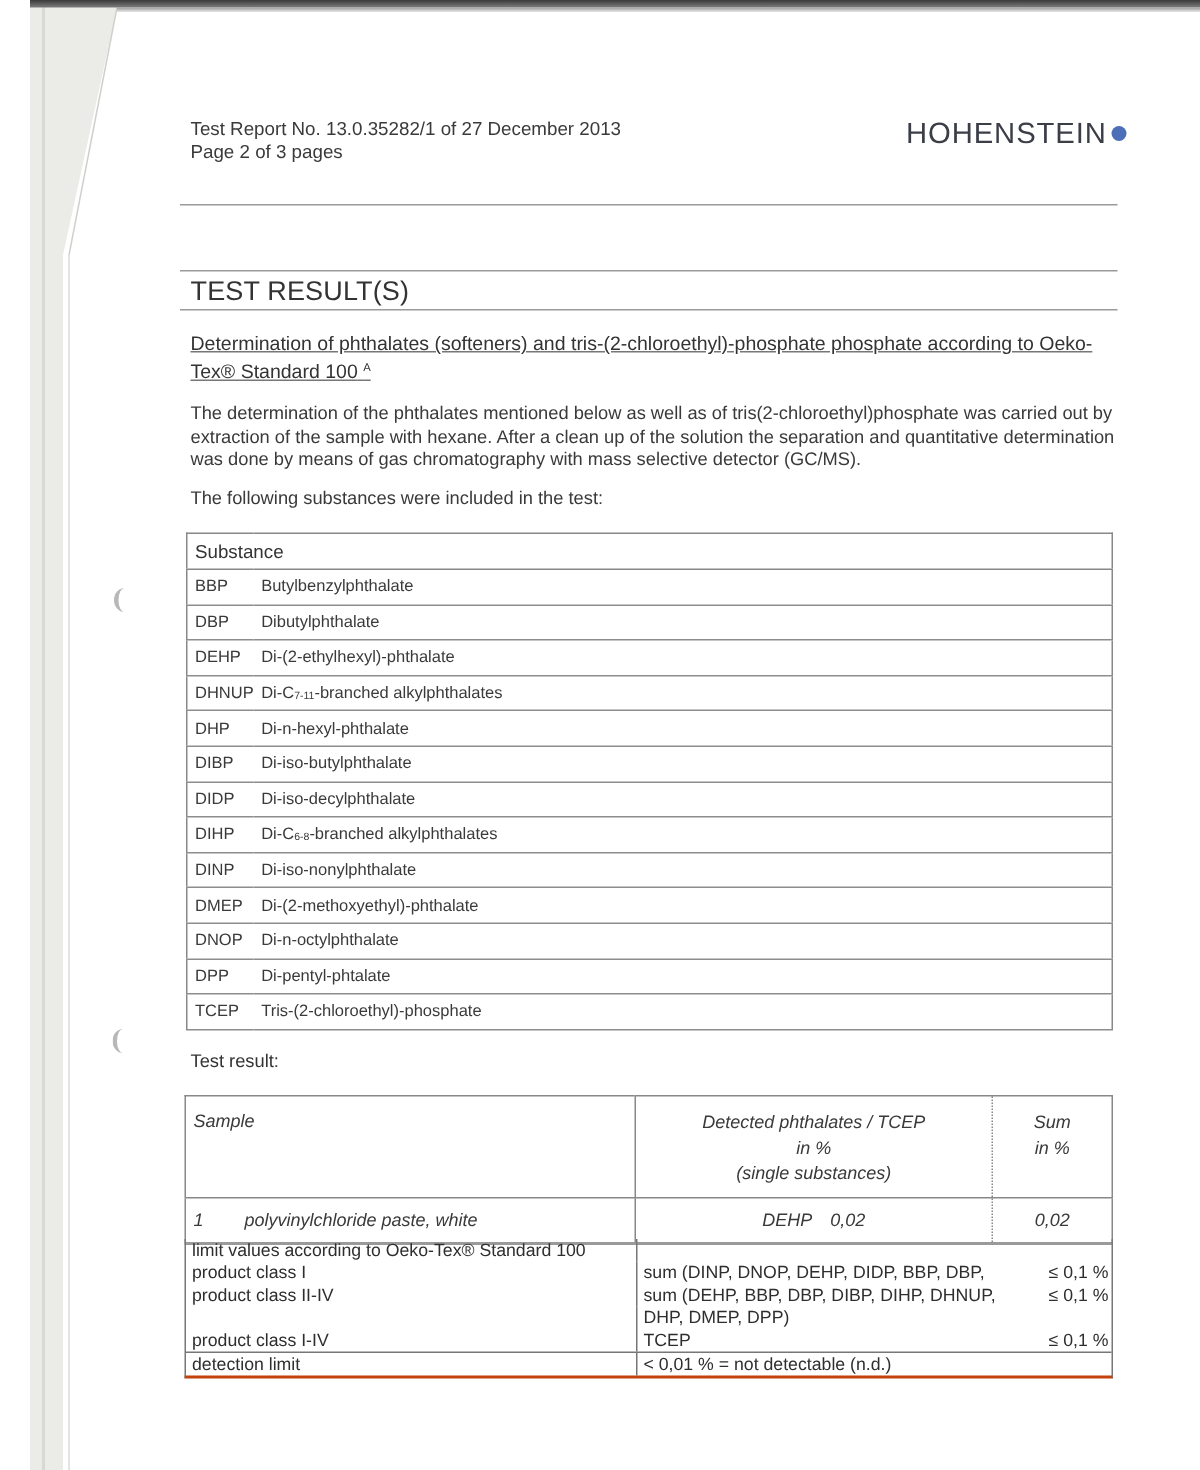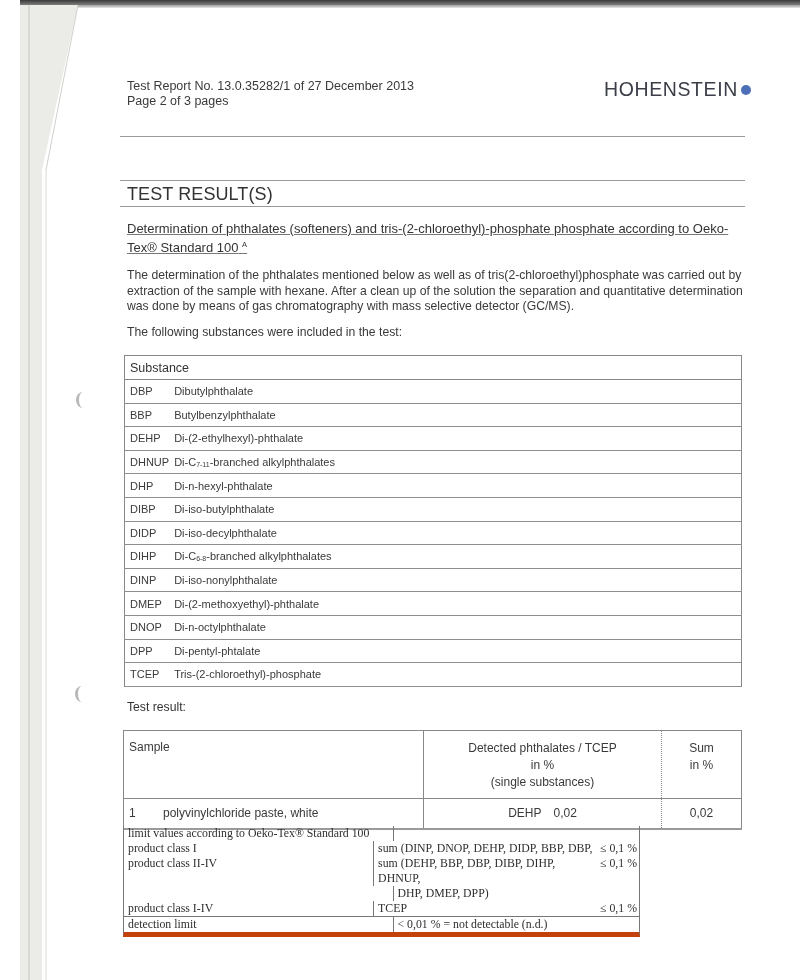--- a/index.html
+++ b/index.html
@@ -31,34 +31,34 @@
 
   table { border-collapse: collapse; }
   .subs-table { position: absolute; left: 124px; top: 355px; width: 618px; border: 1px solid #888; }
   .subs-table th { text-align: left; font-weight: normal; font-size: 12.5px; color: #333; padding: 3px 5px; height: 24px; border-bottom: 1px solid #888; }
   .subs-table td { font-size: 11px; color: #3a3a3a; height: 23.6px; border-bottom: 1px solid #8d8d8d; padding: 0 5px; vertical-align: middle; }
   .subs-table td.abbr { width: 40px; padding-right: 0; white-space: nowrap; }
   .subs-table sub { font-size: 7px; vertical-align: -1px; }
 
   .test-result-label { position: absolute; left: 127px; top: 700px; font-size: 12.2px; color: #333; }
 
-  .result-table { position: absolute; left: 123px; top: 730px; width: 619px; border: 1px solid #888; }
+  .result-table { position: absolute; left: 123px; top: 730px; width: 619px; border: 1px solid #888; font-style: italic; }
   .result-table td, .result-table th { font-size: 12px; color: #3a3a3a; font-weight: normal; }
   .rt-head th { height: 66px; vertical-align: top; padding: 7px 5px; border-bottom: 1px solid #888; line-height: 18px; }
   .rt-head th.sample { text-align: left; width: 300px; border-right: 1px solid #888; }
   .rt-head th.detected { text-align: center; width: 238px; border-right: 1px dotted #888; padding-top: 9px; line-height: 17px; }
   .rt-head th.sum { text-align: center; padding-top: 9px; line-height: 17px; }
   .rt-row td { height: 30px; border-bottom: 2px solid #9a9a9a; padding: 0 5px; }
   .rt-row td.sample { border-right: 1px solid #888; }
   .rt-row td.detected { text-align: center; border-right: 1px dotted #888; }
   .rt-row td.sum { text-align: center; }
   .rt-row .num { display: inline-block; width: 34px; }
   .dehp-gap { display: inline-block; width: 12px; }
 
-  .limits { position: absolute; left: 123px; top: 826px; width: 517px; border-left: 1px solid #777; border-right: 1px solid #777; border-bottom: 5px solid #c2410c; font-family: Liberation Serif, serif; }
+  .limits { position: absolute; left: 123px; top: 826px; width: 619px; border-left: 1px solid #777; border-right: 1px solid #777; border-bottom: 2px solid #c2410c; }
   .limits-row { display: flex; font-size: 11.8px; line-height: 15px; color: #2e2e2e; }
   .limits-row .lcol { width: 301px; padding-left: 4px; border-right: 1px solid #777; }
   .limits-row .mcol { width: 272px; padding-left: 4px; }
   .limits-row .rcol { flex: 1; text-align: right; padding-right: 2px; white-space: nowrap; }
   .limits-detect { border-top: 1px solid #777; }
 </style>
 </head>
 <body>
 
 <div class="scan-left"></div>
@@ -98,26 +98,26 @@
   <div class="para2">The following substances were included in the test:</div>
 
   <table class="subs-table">
     <thead>
       <tr>
           <th colspan="2">Substance</th>
         </tr>
     </thead>
     <tbody>
       <tr>
+          <td class="abbr">BBP</td>
+          <td>Butylbenzylphthalate</td>
+        </tr>
+      <tr>
           <td class="abbr">DBP</td>
           <td>Dibutylphthalate</td>
-        </tr>
-      <tr>
-          <td class="abbr">BBP</td>
-          <td>Butylbenzylphthalate</td>
         </tr>
       <tr>
           <td class="abbr">DEHP</td>
           <td>Di-(2-ethylhexyl)-phthalate</td>
         </tr>
       <tr>
           <td class="abbr">DHNUP</td>
           <td><span>Di-C</span><sub>7-11</sub><span>-branched alkylphthalates</span></td>
         </tr>
       <tr>

